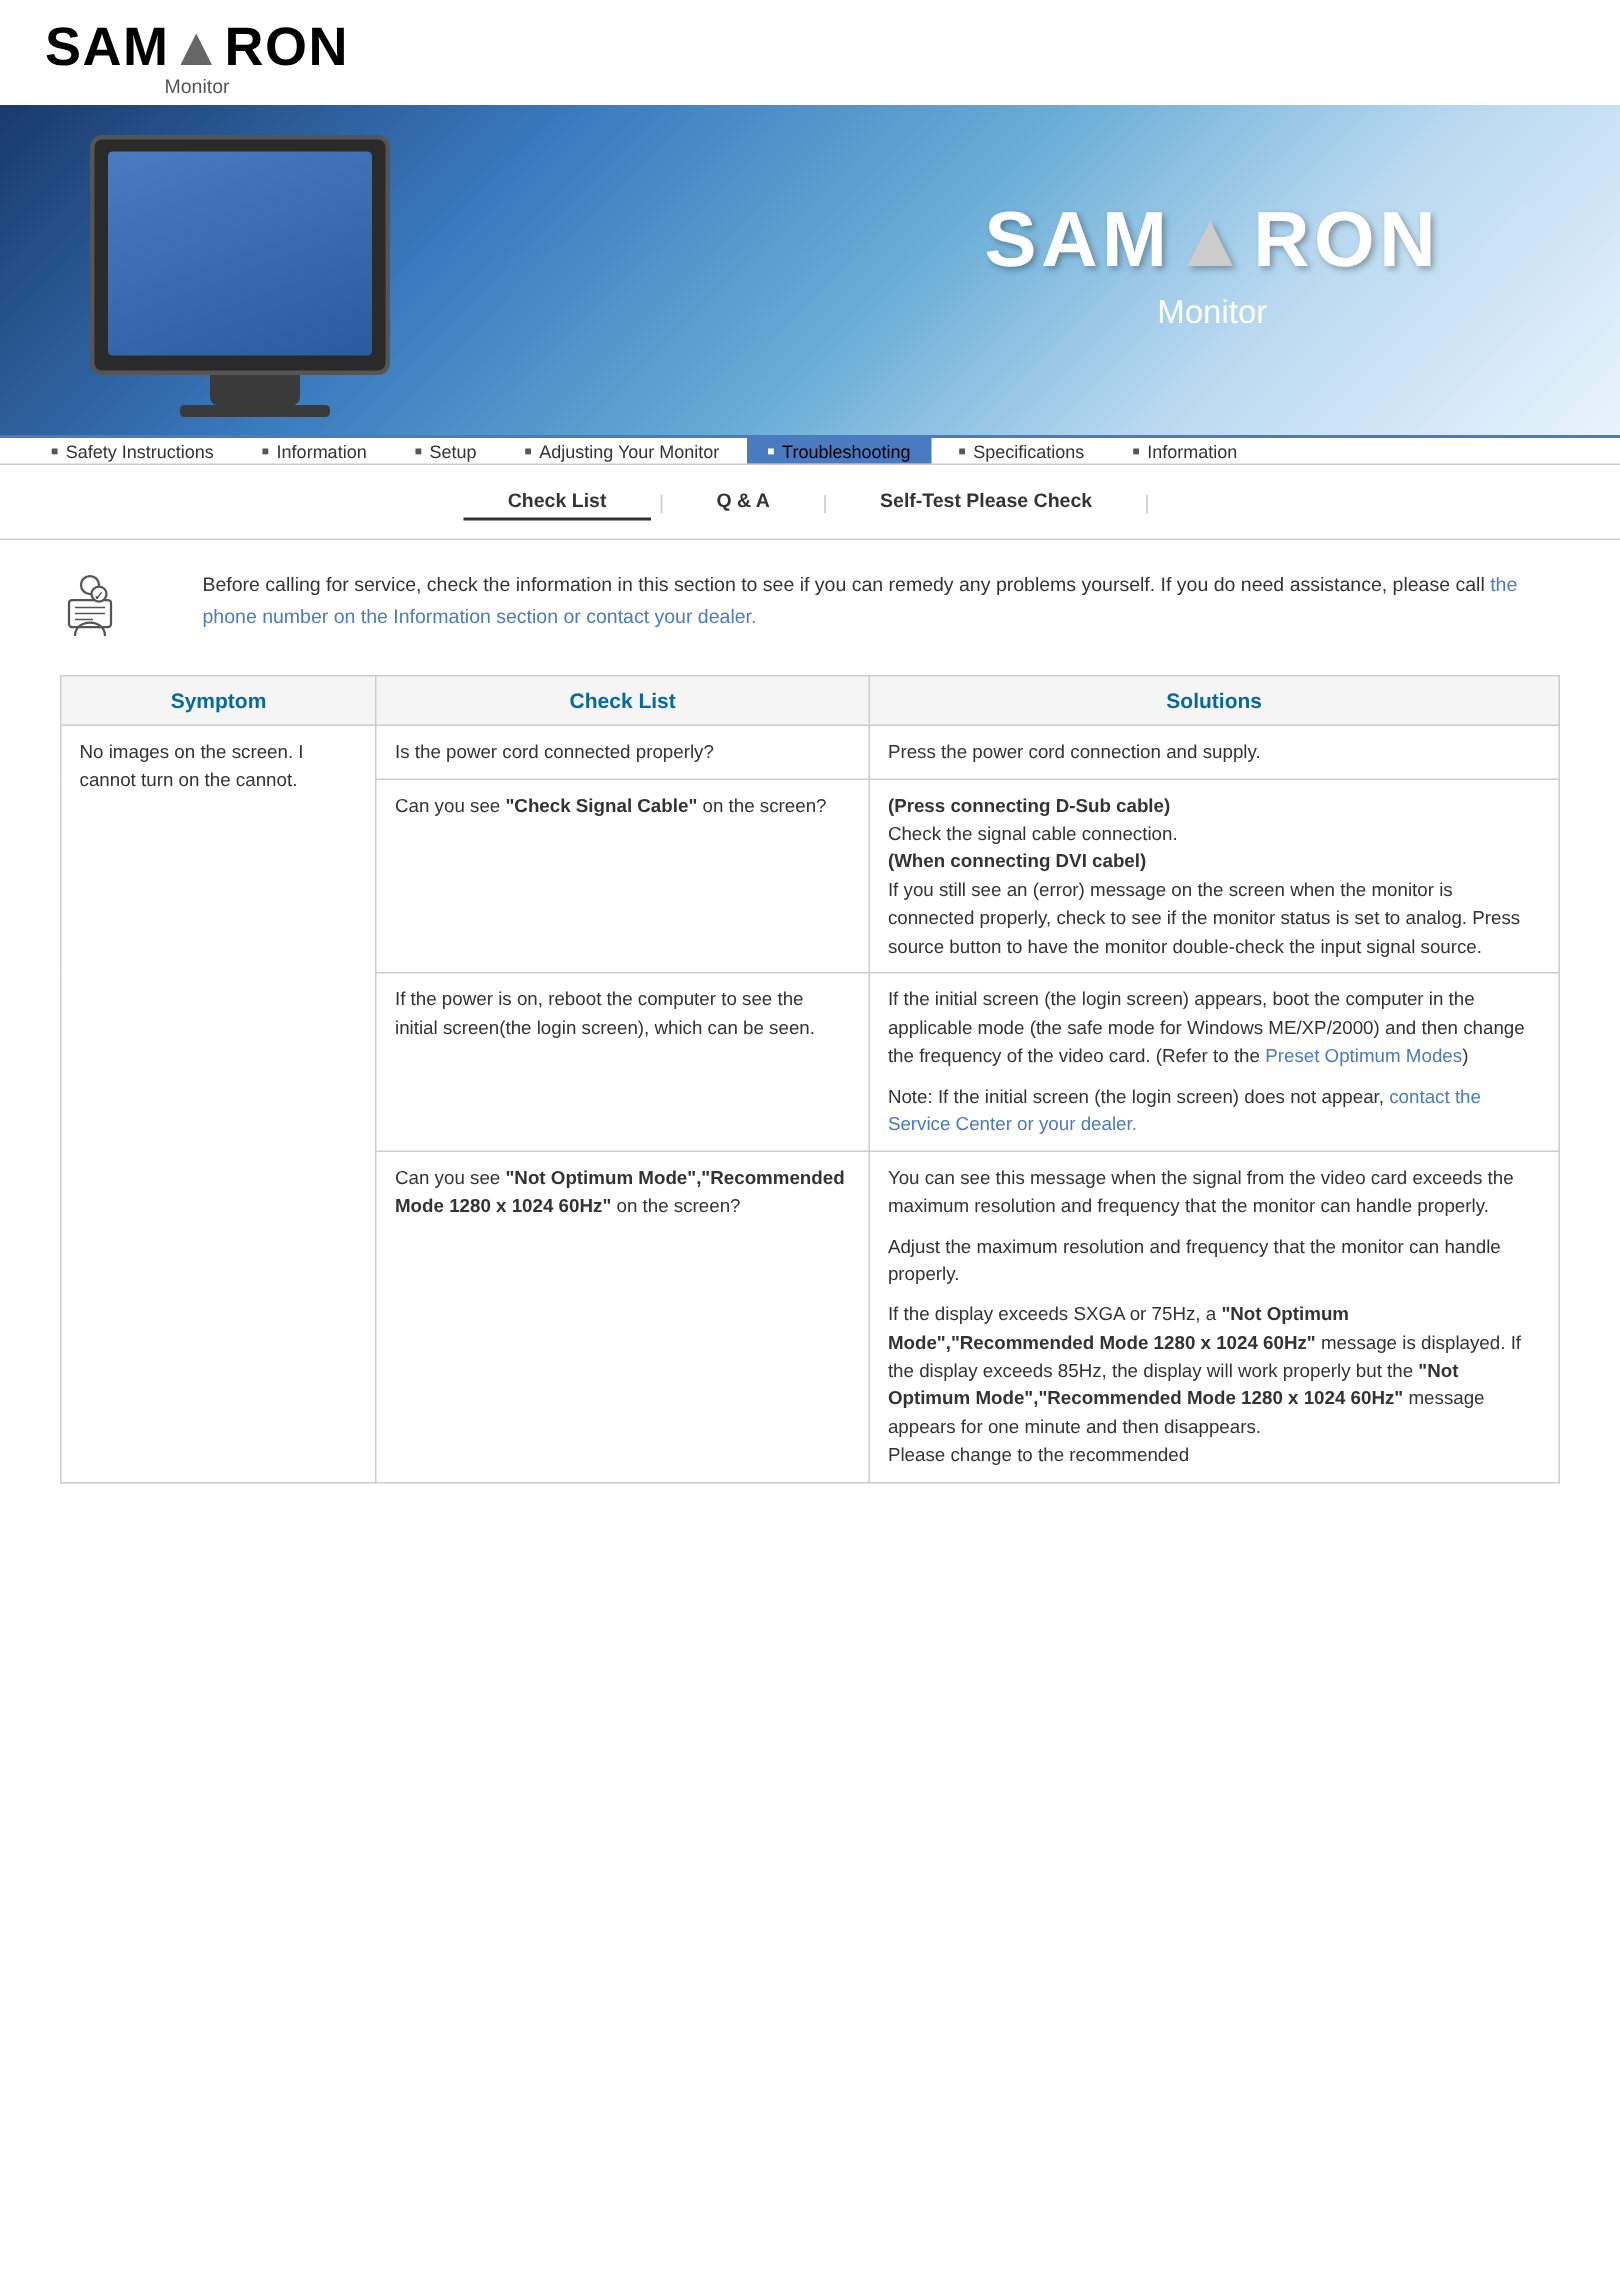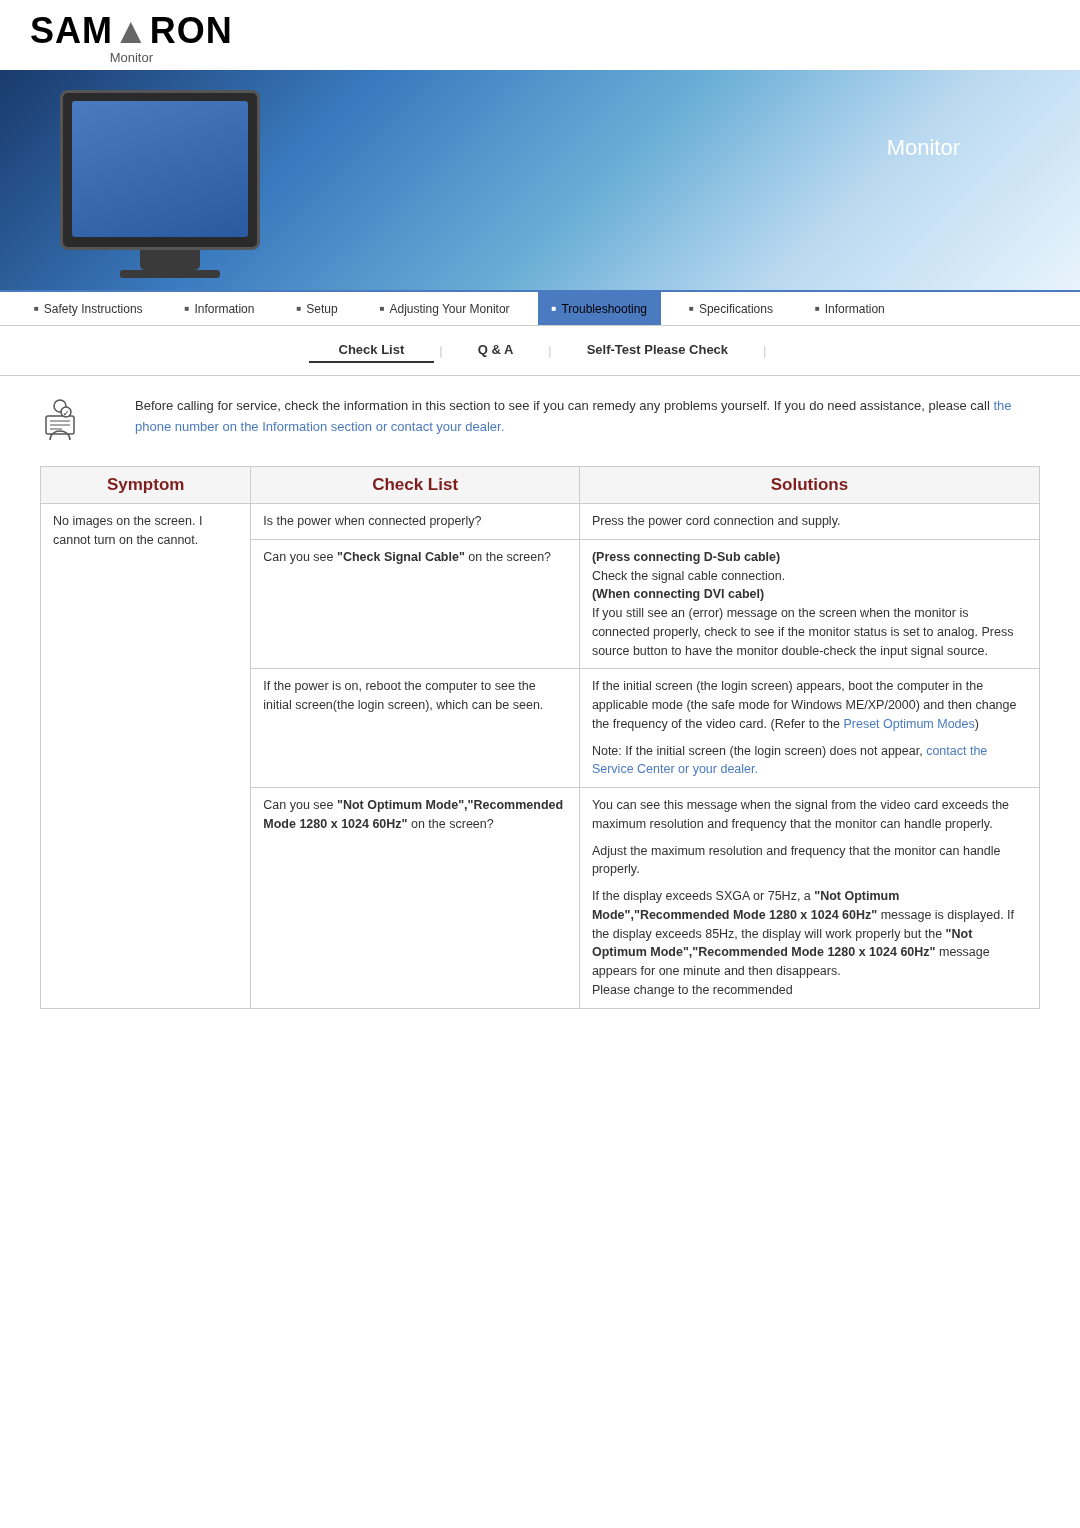--- a/index.html
+++ b/index.html
@@ -108,22 +108,22 @@
     }
 
     
     .nav-bar {
       background: #fff;
       border-top: 2px solid #4a7abf;
       border-bottom: 1px solid #ccc;
       display: flex;
       align-items: center;
       padding: 0 20px;
-      height: 36px;
-      gap: 14px;
+      height: 20px;
+      gap: 4px;
     }
     .nav-item {
       display: flex;
       align-items: center;
       padding: 0 14px;
       height: 100%;
       font-size: 12px;
       color: #333;
       cursor: pointer;
       white-space: nowrap;
@@ -209,22 +209,22 @@
       border-collapse: collapse;
       border: 1px solid #ccc;
       font-size: 12.5px;
     }
     .trouble-table th {
       background: #f5f5f5;
       padding: 8px 12px;
       border: 1px solid #ccc;
       text-align: center;
       font-weight: bold;
-      font-size: 17px;
-      color: #7f1d1d;
+      font-size: 14px;
+      color: #0369a1;
     }
     .trouble-table td {
       padding: 8px 12px;
       border: 1px solid #ccc;
       vertical-align: top;
       line-height: 1.5;
       color: #333;
     }
     .trouble-table td.symptom-cell {
       width: 160px;
@@ -259,20 +259,23 @@
 
 <div class="banner">
   <div class="banner-monitor">
     <div class="monitor-shape">
       <div class="monitor-screen"></div>
     </div>
     <div class="monitor-stand"></div>
     <div class="monitor-base"></div>
   </div>
   <div class="banner-logo">
+    <div class="banner-logo-text">
+      <span style="color:#fff; font-weight:900;">SAM</span><span style="color:#ccc; font-weight:900;">▲</span><span style="color:#fff; font-weight:900;">RON</span>
+    </div>
     <div class="banner-logo-sub">Monitor</div>
   </div>
 </div>
 
 <div class="nav-bar">
   <div class="nav-item">Safety Instructions</div>
   <div class="nav-item">Information</div>
   <div class="nav-item">Setup</div>
   <div class="nav-item">Adjusting Your Monitor</div>
   <div class="nav-item active">Troubleshooting</div>
@@ -313,21 +316,21 @@
       <tr>
         <th>Symptom</th>
         <th>Check List</th>
         <th>Solutions</th>
       </tr>
     </thead>
     <tbody>
 
       <tr>
         <td class="symptom-cell" rowspan="4">No images on the screen. I cannot turn on the cannot.</td>
-        <td class="checklist-cell">Is the power when connected properly?</td>
+        <td class="checklist-cell">Is the power cord connected properly?</td>
         <td class="solution-cell">Press the power cord connection and supply.</td>
       </tr>
 
       <tr>
         <td class="checklist-cell">Can you see <strong>"Check Signal Cable"</strong> on the screen?</td>
         <td class="solution-cell">
           <div class="solution-para"><strong>(Press connecting D-Sub cable)</strong><br>Check the signal cable connection.<br><strong>(When connecting DVI cabel)</strong><br>If you still see an (error) message on the screen when the monitor is connected properly, check to see if the monitor status is set to analog. Press source button to have the monitor double-check the input signal source.</div>
         </td>
       </tr>
 

